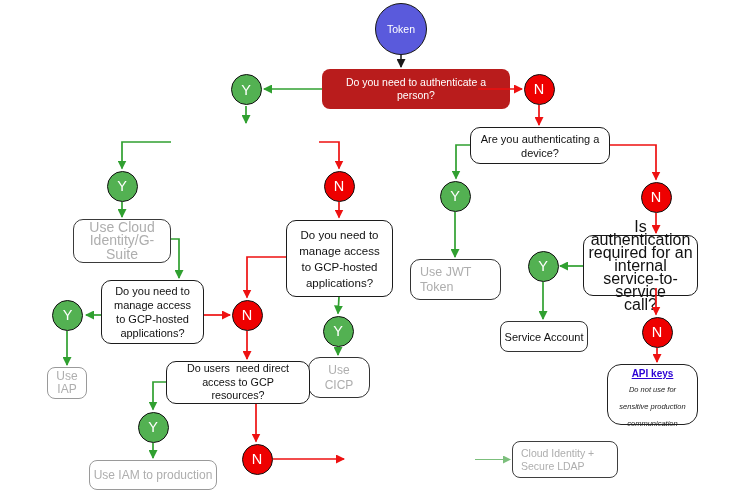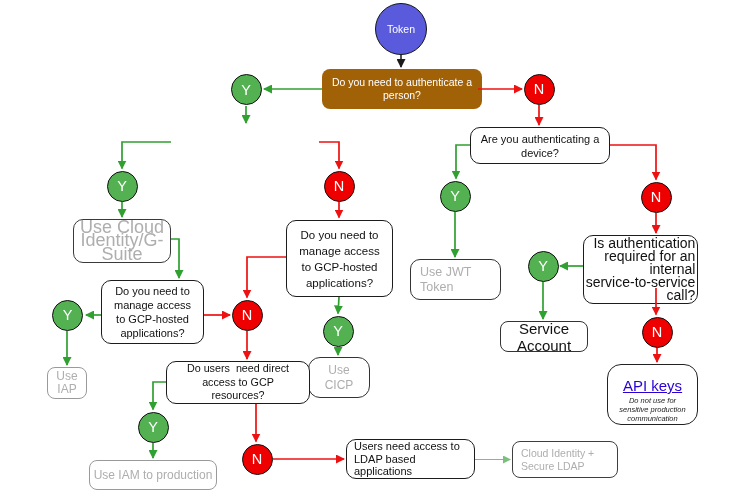--- a/index.html
+++ b/index.html
@@ -11,48 +11,48 @@
   .q{background:#ffffff;border:1.4px solid #1c1c1c;border-radius:10px;color:#111111;}
   .t{background:#ffffff;color:#aeaeae;}
   .circle{position:absolute;box-sizing:border-box;width:31px;height:31px;border-radius:50%;
           border:1.4px solid #111111;color:#ffffff;display:flex;align-items:center;justify-content:center;
           font-size:14.5px;z-index:3;}
   .circle.yes{background:#53b152;}
   .circle.no{background:#ee0000;}
 
   #start{left:375px;top:3px;width:52px;height:52px;border-radius:50%;background:#5a5adc;
          border:1.4px solid #161616;color:#ffffff;font-size:10.5px;z-index:1;}
-  #q-person{left:322px;top:69px;width:160px;height:40px;background:#a16207;border:none;border-radius:8px;
+  #q-person{left:322px;top:69px;width:188px;height:40px;background:#b91c1c;border:none;border-radius:8px;
             color:#ffffff;font-size:10.5px;line-height:13px;}
   #q-manage-users{left:171px;top:125px;width:148px;height:34px;font-size:11px;line-height:13px;}
   #t-cloud-identity{left:73px;top:219px;width:98px;height:44px;border:1.5px solid #3a3a3a;border-radius:10px;
-                    font-size:18px;line-height:13.5px;}
+                    font-size:14px;line-height:13.5px;}
   #q-gcp-left{left:101px;top:280px;width:103px;height:64px;font-size:11px;line-height:14px;}
   #t-use-iap{left:47px;top:367px;width:40px;height:32px;border:1px solid #9a9a9a;border-radius:8px;
              font-size:12px;line-height:13.5px;}
   #q-gcp-mid{left:286px;top:220px;width:107px;height:77px;font-size:11.5px;line-height:16px;}
   #t-use-cicp{left:308px;top:357px;width:62px;height:41px;border:1.5px solid #333333;border-radius:12px;
               font-size:12px;line-height:14.5px;}
   #q-direct-access{left:166px;top:361px;width:144px;height:43px;font-size:10.75px;line-height:13.5px;}
   #t-use-iam{left:89px;top:460px;width:128px;height:30px;border:1px solid #9a9a9a;border-radius:8px;
              font-size:12px;}
   #q-ldap{left:346px;top:439px;width:129px;height:40px;font-size:11px;line-height:12.8px;
           justify-content:flex-start;text-align:left;padding-left:7px;}
   #t-secure-ldap{left:512px;top:441px;width:106px;height:37px;border:1.4px solid #3f3f3f;border-radius:8px;
                  font-size:10.5px;line-height:13px;justify-content:flex-start;text-align:left;padding-left:8px;}
   #q-device{left:470px;top:127px;width:140px;height:37px;font-size:11px;line-height:14px;}
   #t-jwt{left:410px;top:259px;width:91px;height:41px;border:1.5px solid #333333;border-radius:10px;
          font-size:12.5px;line-height:14.5px;justify-content:flex-start;text-align:left;padding-left:9px;}
-  #q-is-auth{left:583px;top:235px;width:115px;height:69px;font-size:14px;line-height:13px;overflow:visible;text-align:right;}
+  #q-is-auth{left:583px;top:235px;width:115px;height:61px;font-size:16px;line-height:13px;overflow:visible;}
   #t-service-account{left:500px;top:321px;width:88px;height:31px;border:1.5px solid #333333;border-radius:8px;
-                     color:#111111;font-size:15px;}
+                     color:#111111;font-size:11px;}
   #t-api-keys{left:607px;top:364px;width:91px;height:61px;border:1.5px solid #222222;border-radius:14px;
               flex-direction:column;}
-  #t-api-keys .link{color:#2b00d5;text-decoration:underline;font-size:15px;font-weight:normal;cursor:pointer;margin-top:11px;}
-  #t-api-keys .note{color:#1d1d1d;font-style:italic;font-size:7.5px;line-height:9px;margin-top:2px;}
+  #t-api-keys .link{color:#2b00d5;text-decoration:underline;font-size:10px;font-weight:bold;cursor:pointer;margin-top:11px;}
+  #t-api-keys .note{color:#1d1d1d;font-style:italic;font-size:7.5px;line-height:17px;margin-top:2px;}
 
   #y1{left:230.5px;top:74px;}
   #na{left:523.5px;top:73.5px;}
   #y2{left:106.5px;top:170.5px;}
   #nb{left:323.5px;top:170.5px;}
   #y3{left:52px;top:299.5px;}
   #nc{left:231.5px;top:299.5px;}
   #y4{left:322.5px;top:315.5px;}
   #y5{left:137.5px;top:411.5px;}
   #nd{left:241.5px;top:443.5px;}
@@ -160,25 +160,20 @@
   <div class="node q" id="q-direct-access">
     <span>Do users  need direct
 access to GCP
 resources?</span>
   </div>
 
   <div class="node t" id="t-use-iam">
     <span>Use IAM to production</span>
   </div>
 
-  <div class="node q" id="q-ldap">
-    <span>Users need access to
-LDAP based
-applications</span>
-  </div>
 
   <div class="node t" id="t-secure-ldap">
     <span>Cloud Identity +
 Secure LDAP</span>
   </div>
 
   <div class="node q" id="q-device">
     <span>Are you authenticating a
 device?</span>
   </div>

